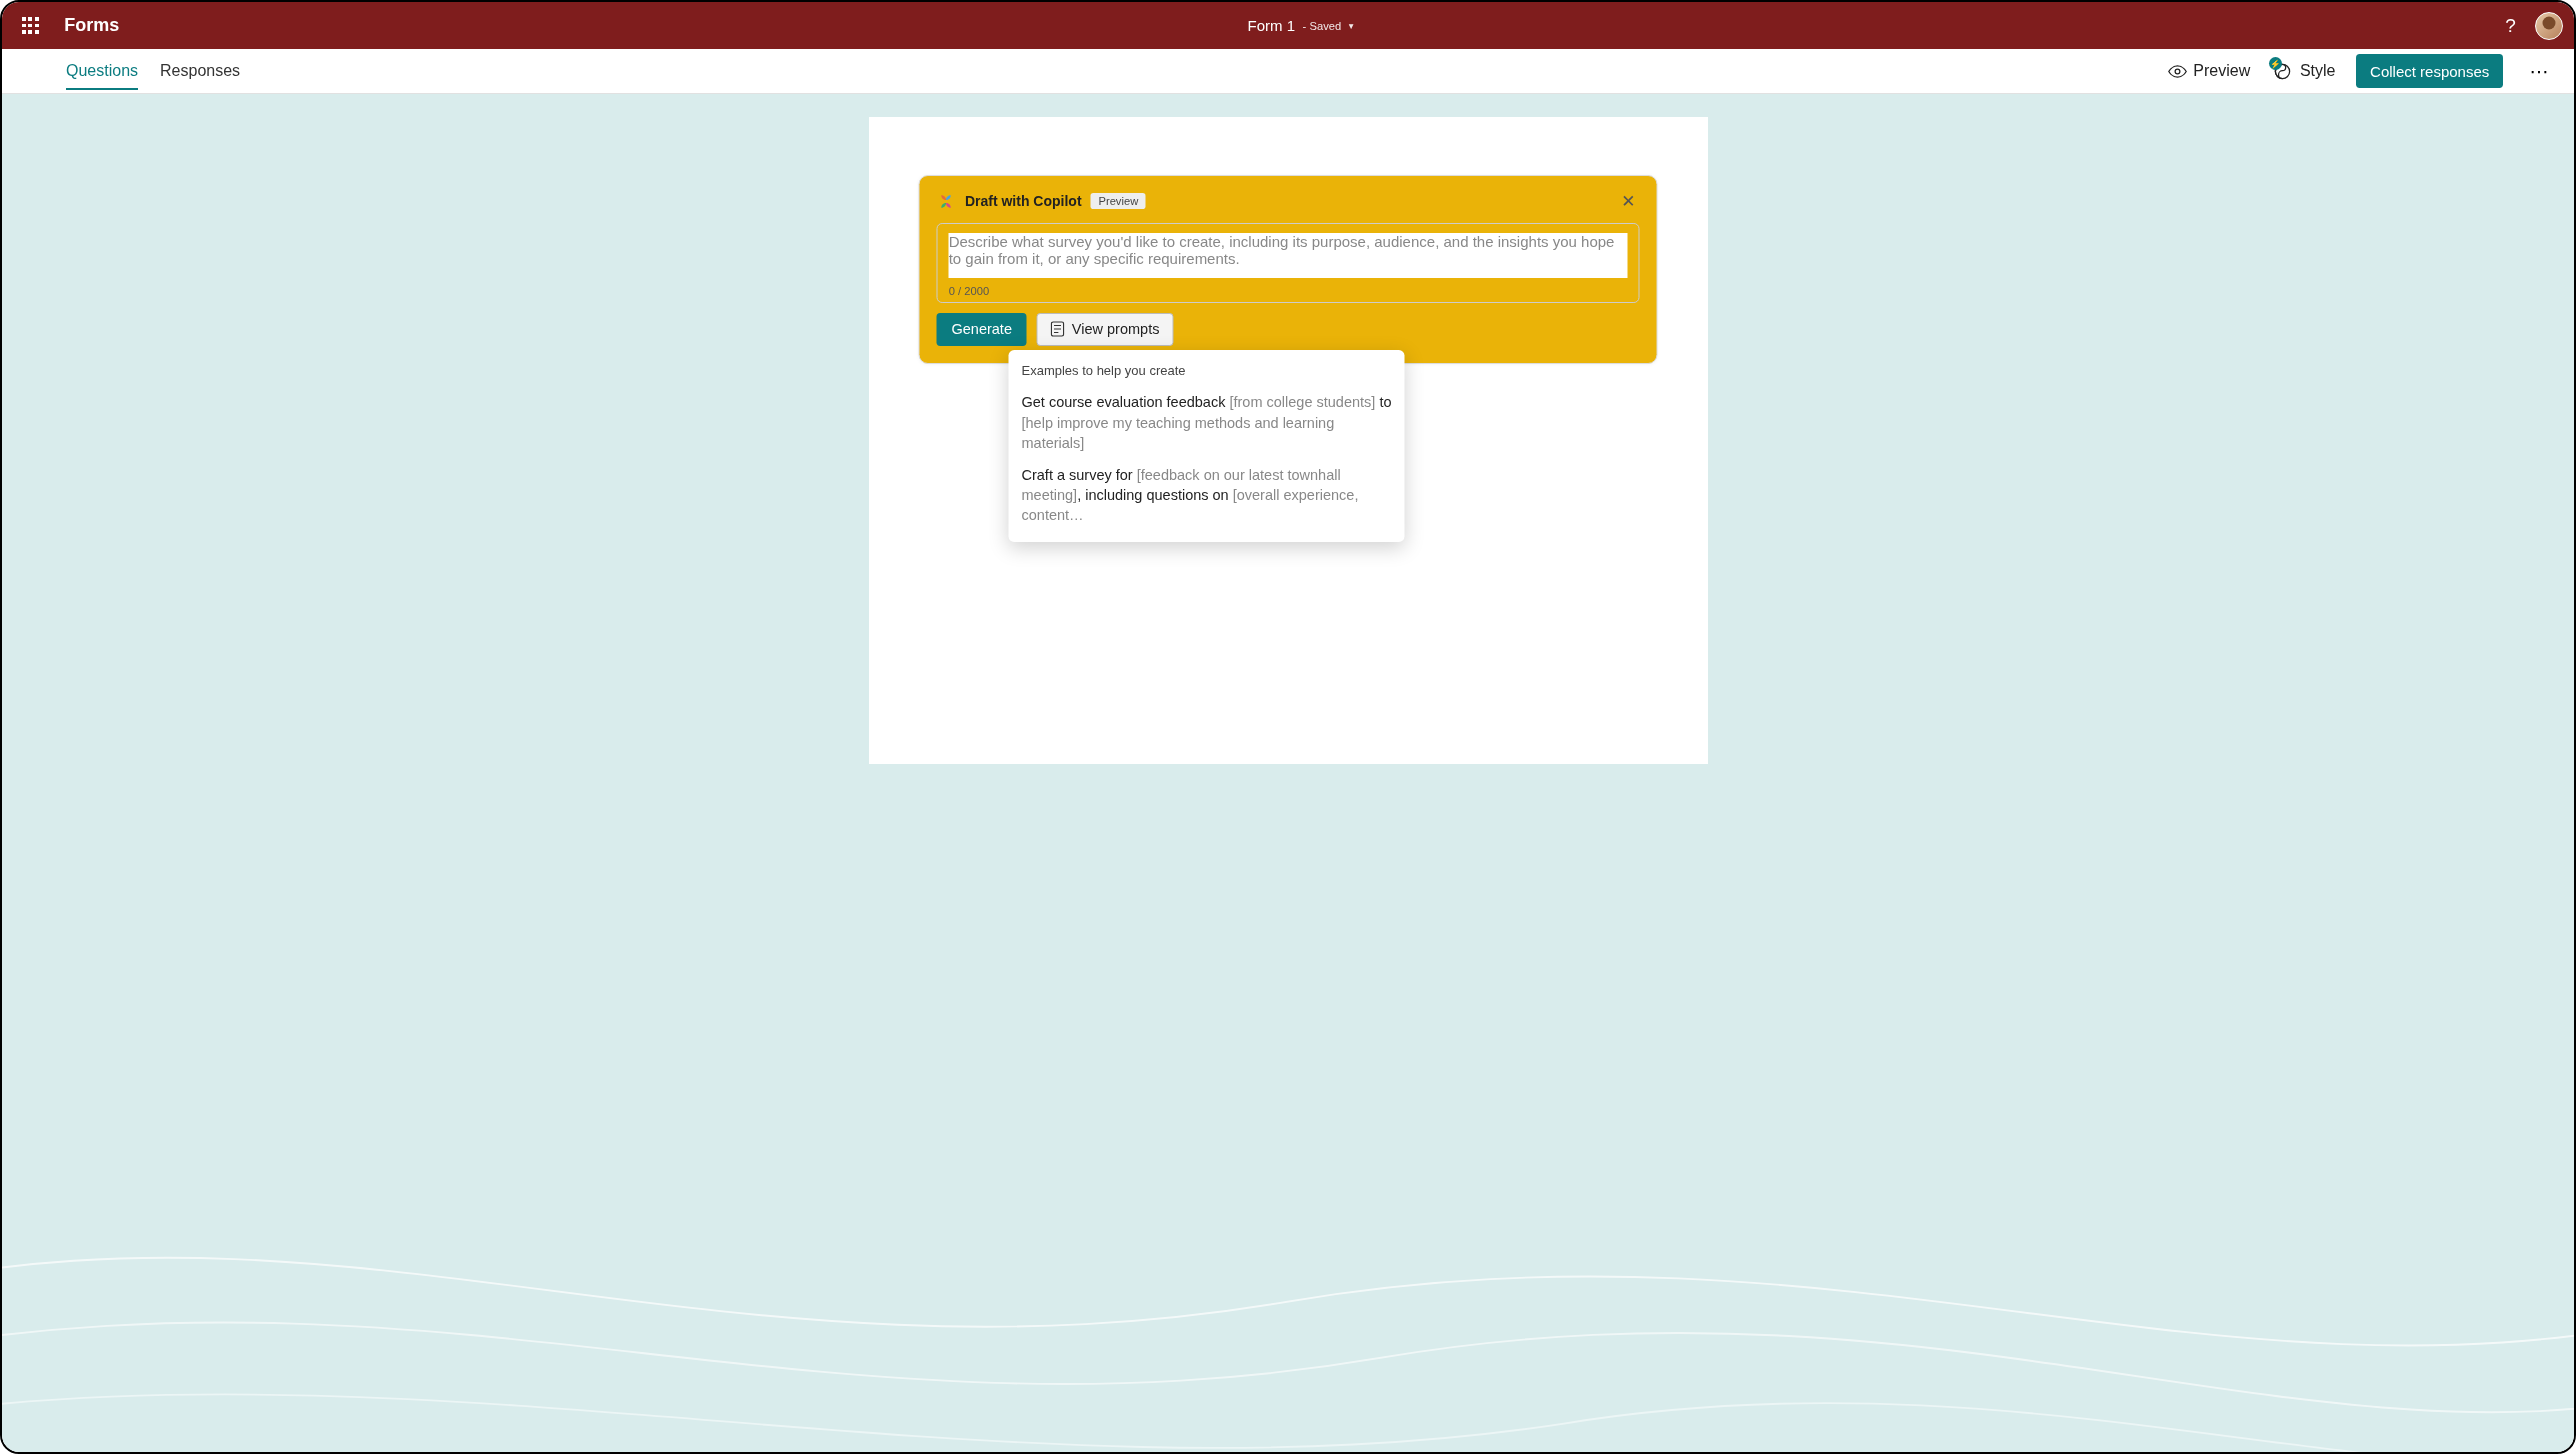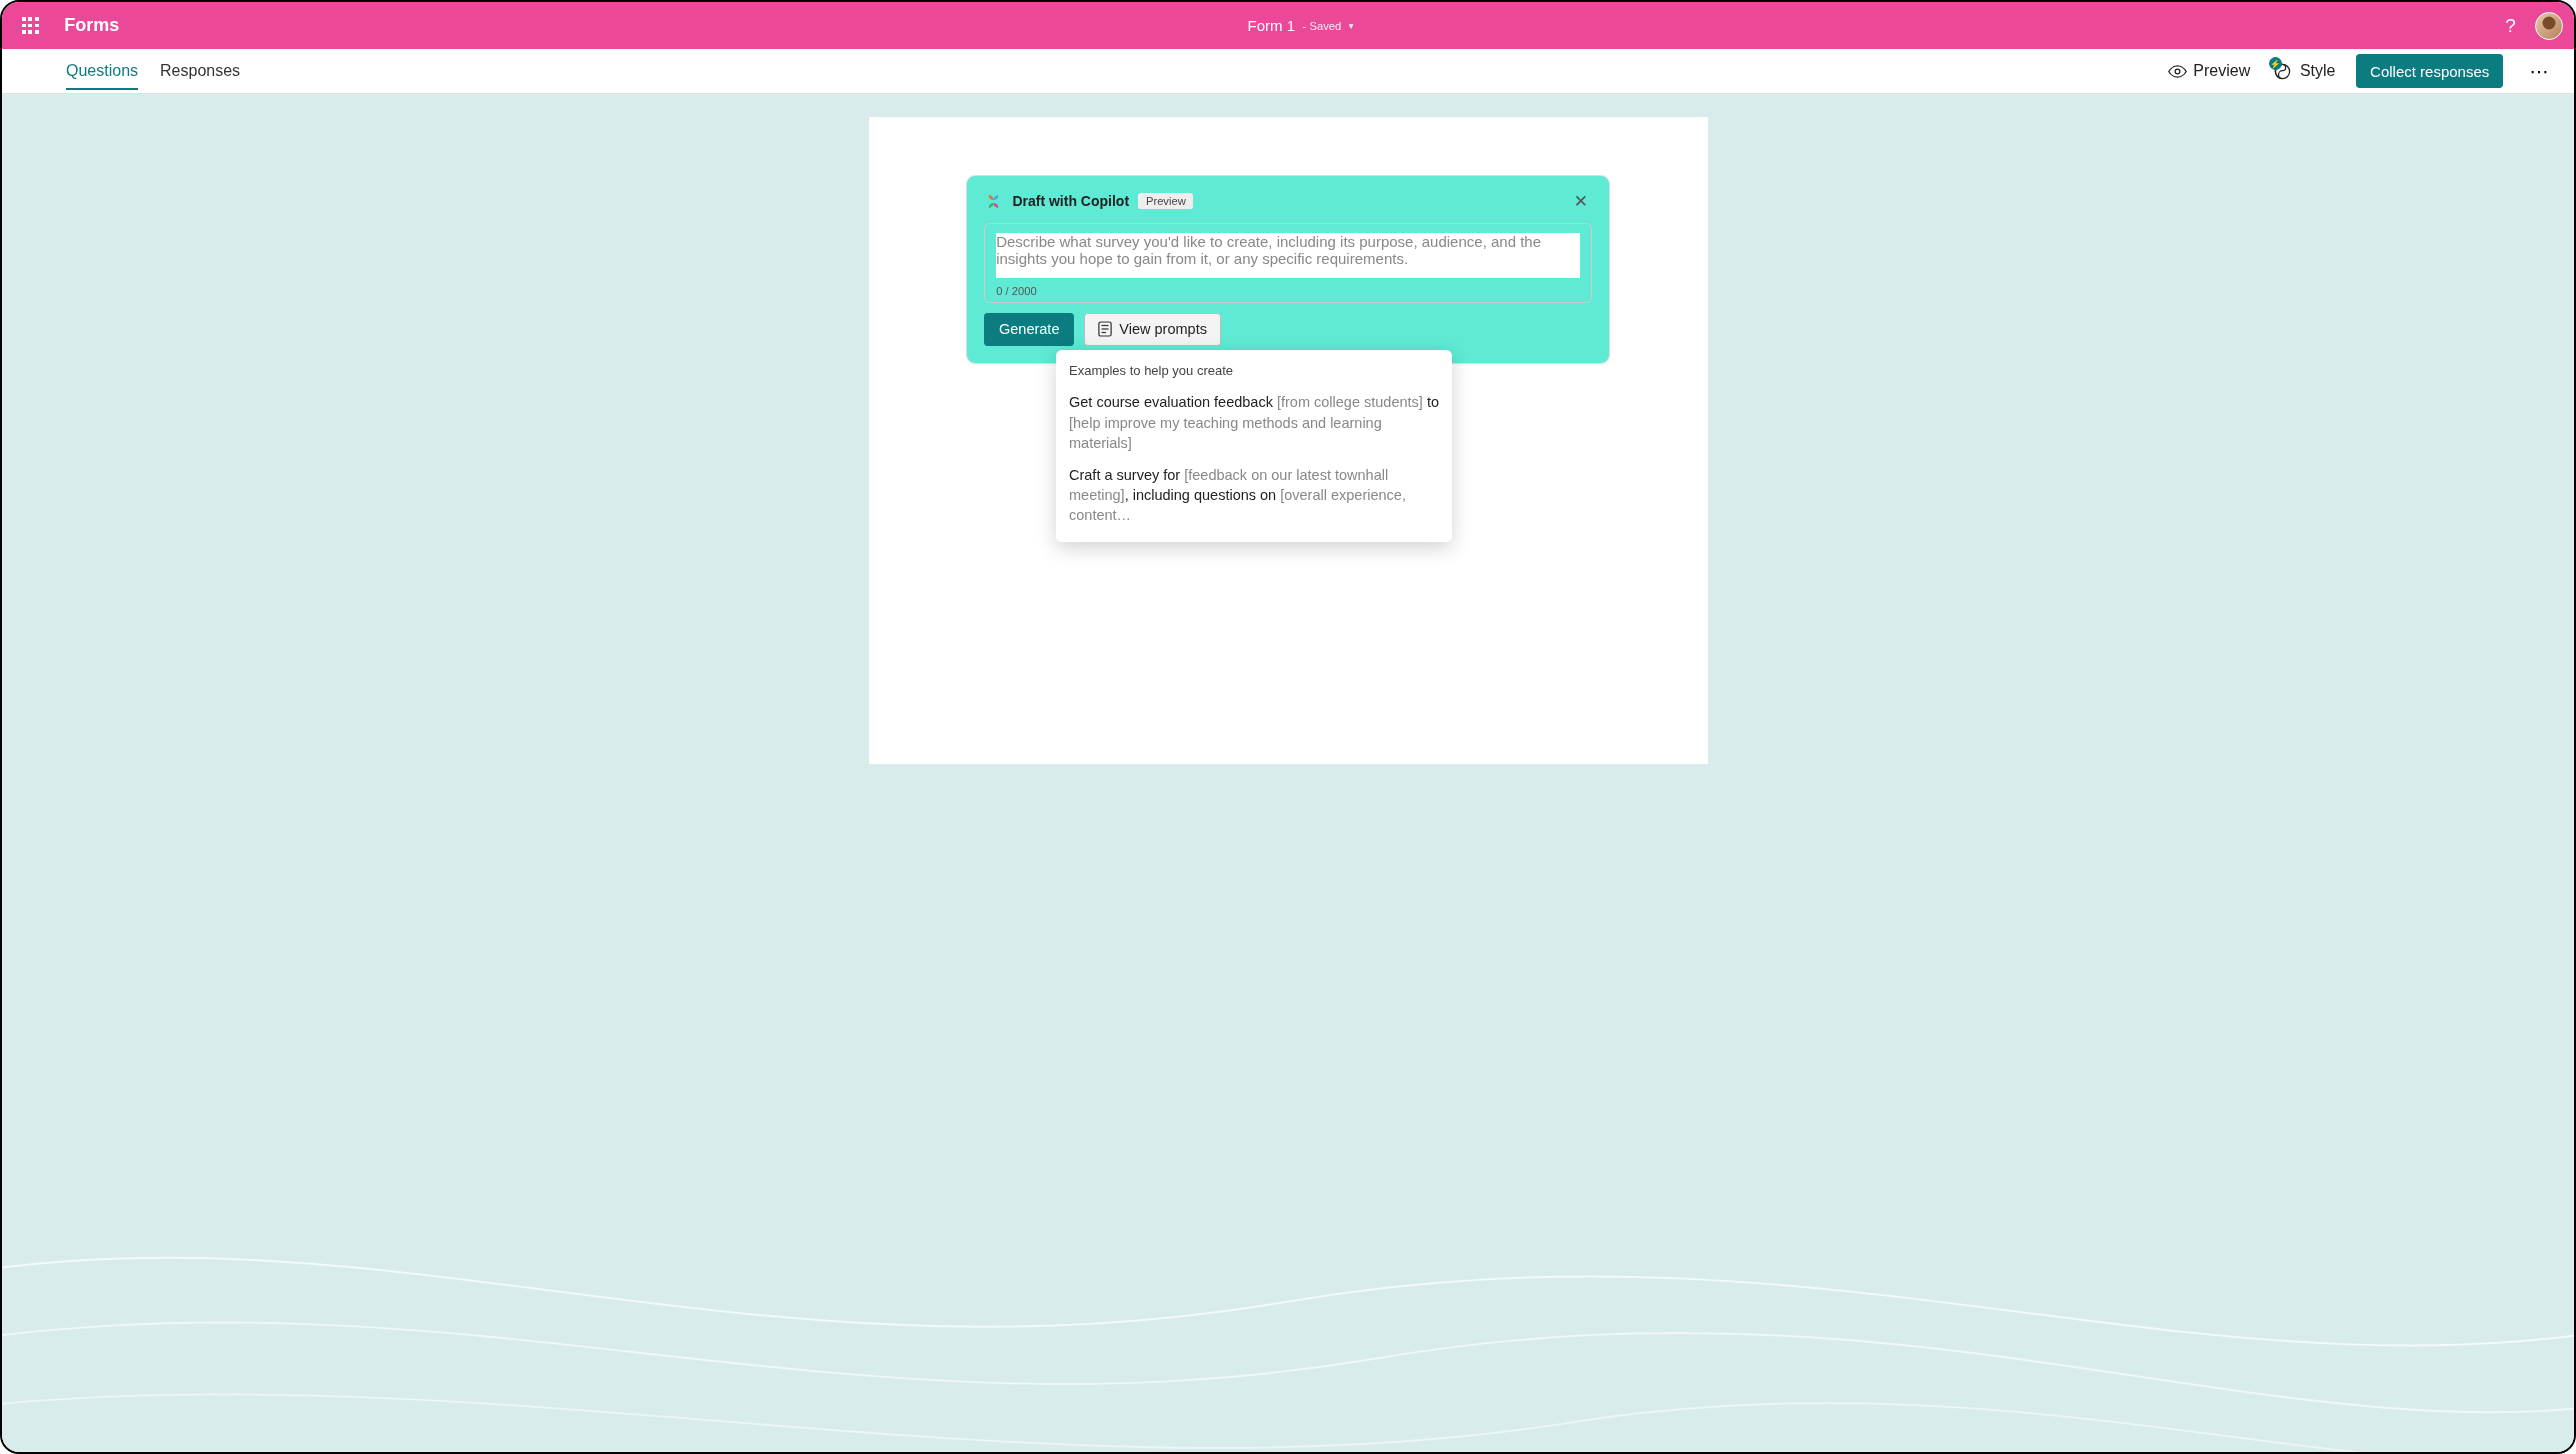--- a/index.html
+++ b/index.html
@@ -8,21 +8,21 @@
     font-family: "Segoe UI", -apple-system, BlinkMacSystemFont, sans-serif;
     background: #fff;
     overflow: hidden;
     border: 2.8px solid #000;
     border-radius: 19px;
   }
 
   
   .topbar {
     height: 47px;
-    background: #ec4899;
+    background: #7f1d1d;
     display: flex;
     align-items: center;
     color: #fff;
     padding: 0 11.2px;
     border-radius: 16px 16px 0 0;
   }
   .waffle {
     width: 34px; height: 34px;
     display: grid;
     grid-template-columns: repeat(3, 3.7px);
@@ -126,22 +126,22 @@
     min-height: 647px;
     position: relative;
     z-index: 2;
   }
 
   .copilot-card {
     position: absolute;
     top: 58px;
     left: 50%;
     transform: translateX(-50%);
-    width: 644px;
-    background: #5eead4;
+    width: 739px;
+    background: #eab308;
     border: 0.9px solid #ddd;
     border-radius: 9.4px;
     padding: 15px 17px 17px;
     box-shadow: 0 0.9px 3.7px rgba(0,0,0,.04);
   }
   .cp-head {
     display: flex; align-items: center; gap: 9.4px;
     margin-bottom: 11.2px;
   }
   .cp-logo {

